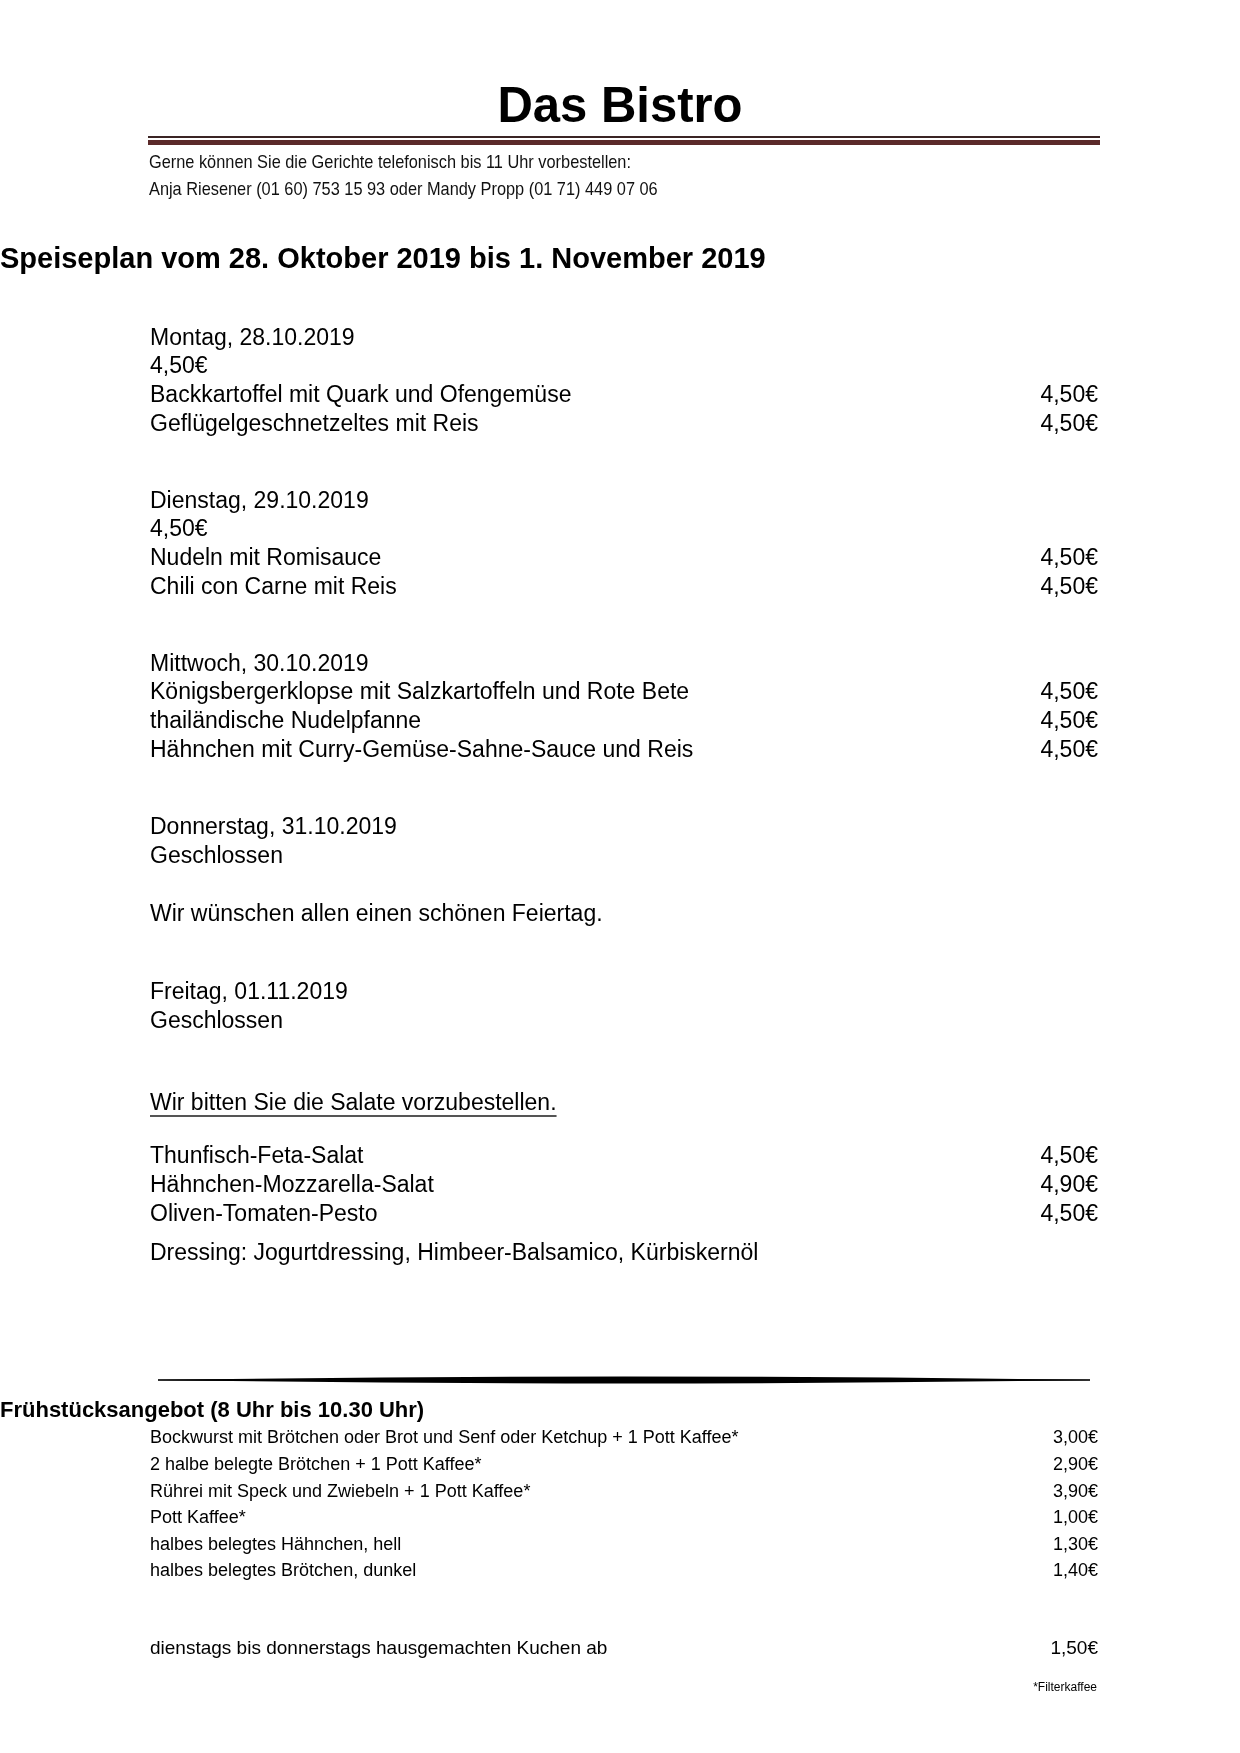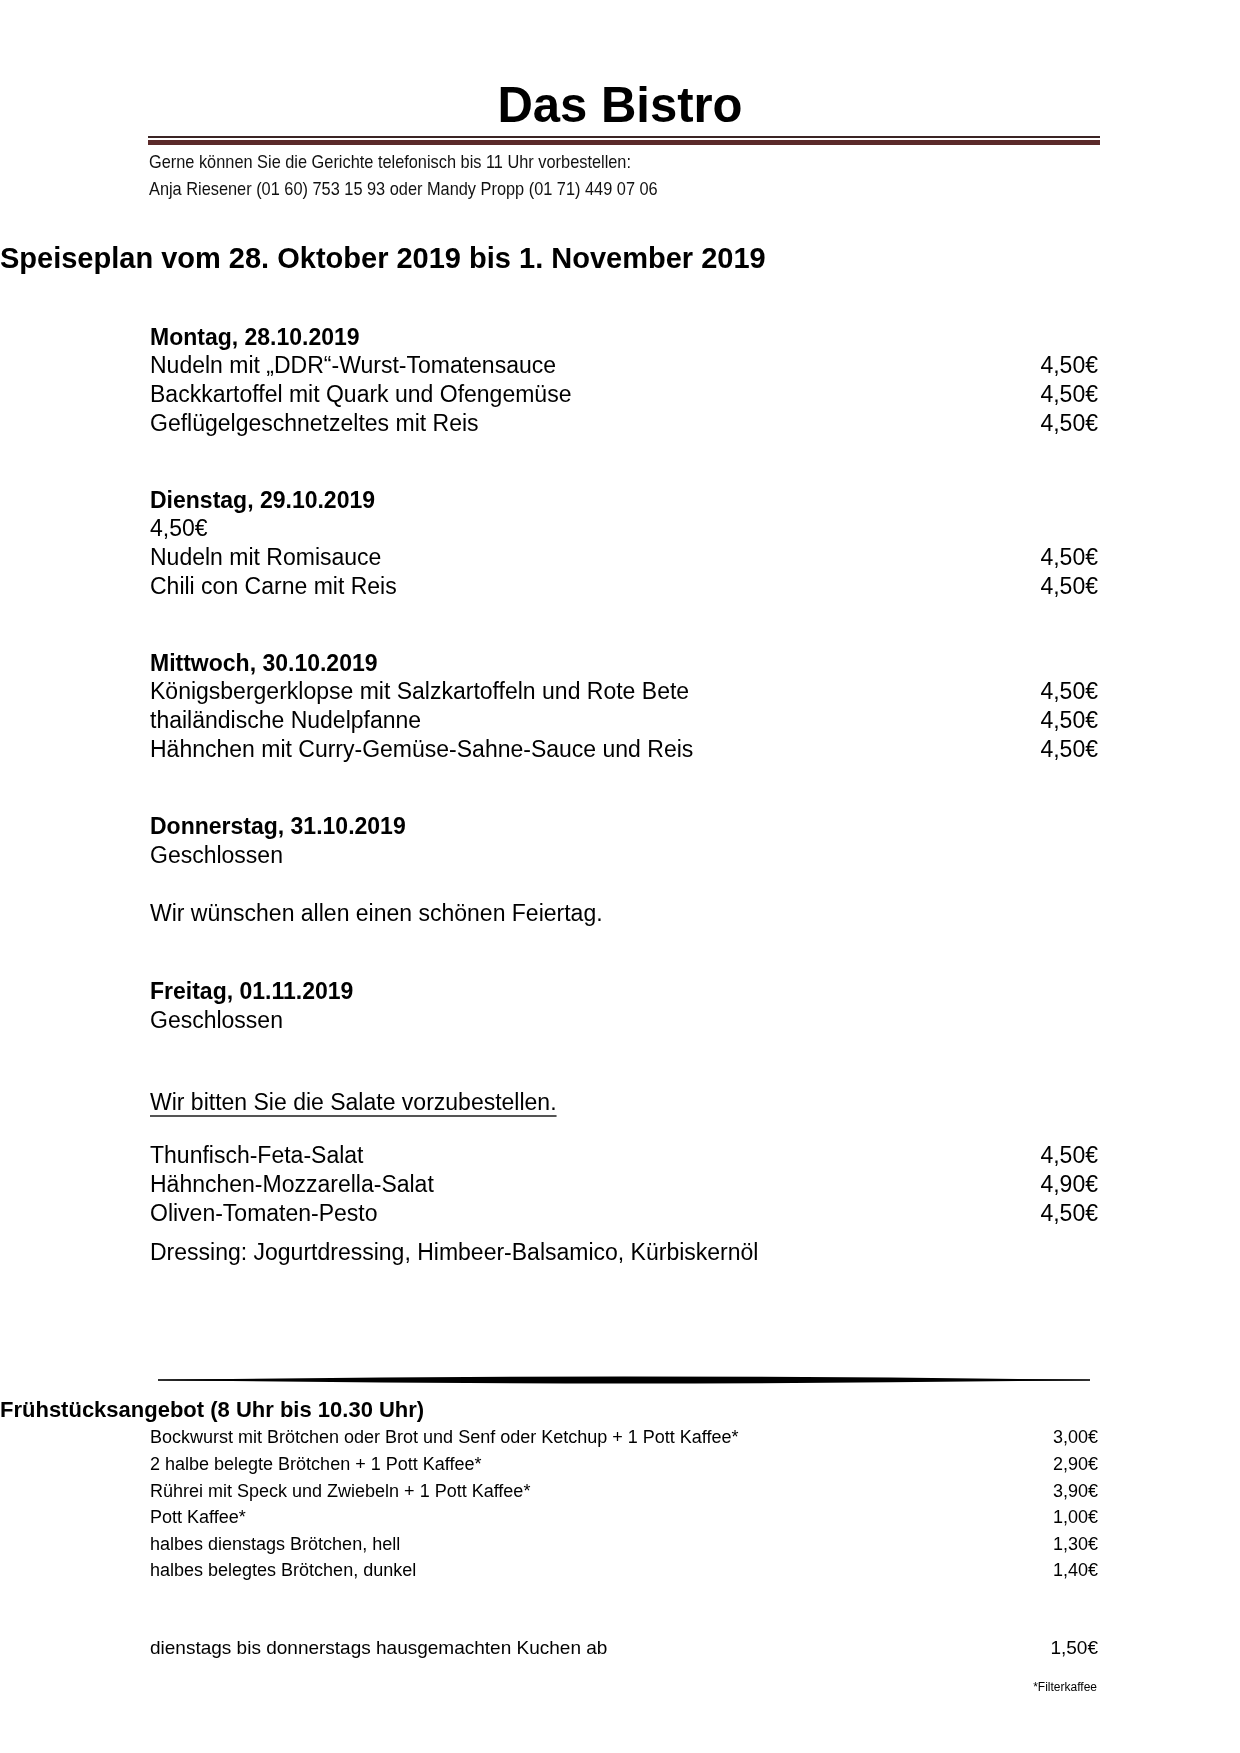--- a/index.html
+++ b/index.html
@@ -12,21 +12,21 @@
   .rule-thick { left: 148px; width: 952px; top: 140px; height: 5px; background: #5b2a2a; }
   .contact { left: 149px; font-size: 19px; line-height: 26px; color: #111;
              font-family: "Liberation Sans Narrow", "Liberation Sans", sans-serif;
              transform-origin: left center; transform: scaleX(0.86); white-space: nowrap; }
   .heading { left: 0; width: 1240px; top: 240px; text-align: left; font-weight: bold;
              font-size: 29px; line-height: 36px; }
   .row { left: 150px; width: 948px; display: flex; justify-content: space-between;
          align-items: center; font-size: 23px; height: 29px; line-height: 29px; white-space: nowrap; }
   .row .name { transform-origin: left center; }
   .row .price { text-align: right; }
-  .day { font-weight: bold; align-items: flex-end; }
+  .day { font-weight: normal; align-items: flex-end; }
   .bold { font-weight: normal; }
   .underline { text-decoration: underline; text-decoration-color: #555; text-underline-offset: 5px; text-decoration-thickness: 1.5px; }
   .brk { font-size: 18px; height: 27px; line-height: 27px; }
   .brk-head { left: 0; width: 1240px; font-weight: bold; font-size: 22px; line-height: 28px; top: 1396px; }
   .deco { left: 158px; width: 932px; top: 1372px; height: 16px; }
   .foot { right: 143px; top: 1678px; font-size: 12px; line-height: 18px; }
 </style>
 </head>
 <body>
 
@@ -35,21 +35,20 @@
 <div class="abs rule-thick"></div>
 <div class="abs contact" style="top:149px">Gerne können Sie die Gerichte telefonisch bis 11 Uhr vorbestellen:</div>
 <div class="abs contact" style="top:176px">Anja Riesener (01 60) 753 15 93 oder Mandy Propp (01 71) 449 07 06</div>
 
 <div class="abs heading">Speiseplan vom 28. Oktober 2019 bis 1. November 2019</div>
 
 <div class="abs row day" style="top:323px">
     <span>Montag, 28.10.2019</span>
   </div>
 <div class="abs row" style="top:351px">
-    <span class="name">Nudeln mit „DDR“-Wurst-Tomatensauce</span>
     <span class="price">4,50€</span>
   </div>
 <div class="abs row" style="top:380px">
     <span class="name">Backkartoffel mit Quark und Ofengemüse</span>
     <span class="price">4,50€</span>
   </div>
 <div class="abs row" style="top:409px">
     <span class="name">Geflügelgeschnetzeltes mit Reis</span>
     <span class="price">4,50€</span>
   </div>
@@ -137,21 +136,21 @@
   </div>
 <div class="abs row brk" style="top:1478px">
     <span class="name">Rührei mit Speck und Zwiebeln + 1 Pott Kaffee*</span>
     <span class="price">3,90€</span>
   </div>
 <div class="abs row brk" style="top:1504px">
     <span class="name">Pott Kaffee*</span>
     <span class="price">1,00€</span>
   </div>
 <div class="abs row brk" style="top:1531px">
-    <span class="name">halbes dienstags Brötchen, hell</span>
+    <span class="name">halbes belegtes Hähnchen, hell</span>
     <span class="price">1,30€</span>
   </div>
 <div class="abs row brk" style="top:1557px">
     <span class="name">halbes belegtes Brötchen, dunkel</span>
     <span class="price">1,40€</span>
   </div>
 
 <div class="abs row bold" style="top:1633px; font-size:19px">
     <span class="name">dienstags bis donnerstags hausgemachten Kuchen ab</span>
     <span class="price">1,50€</span>

